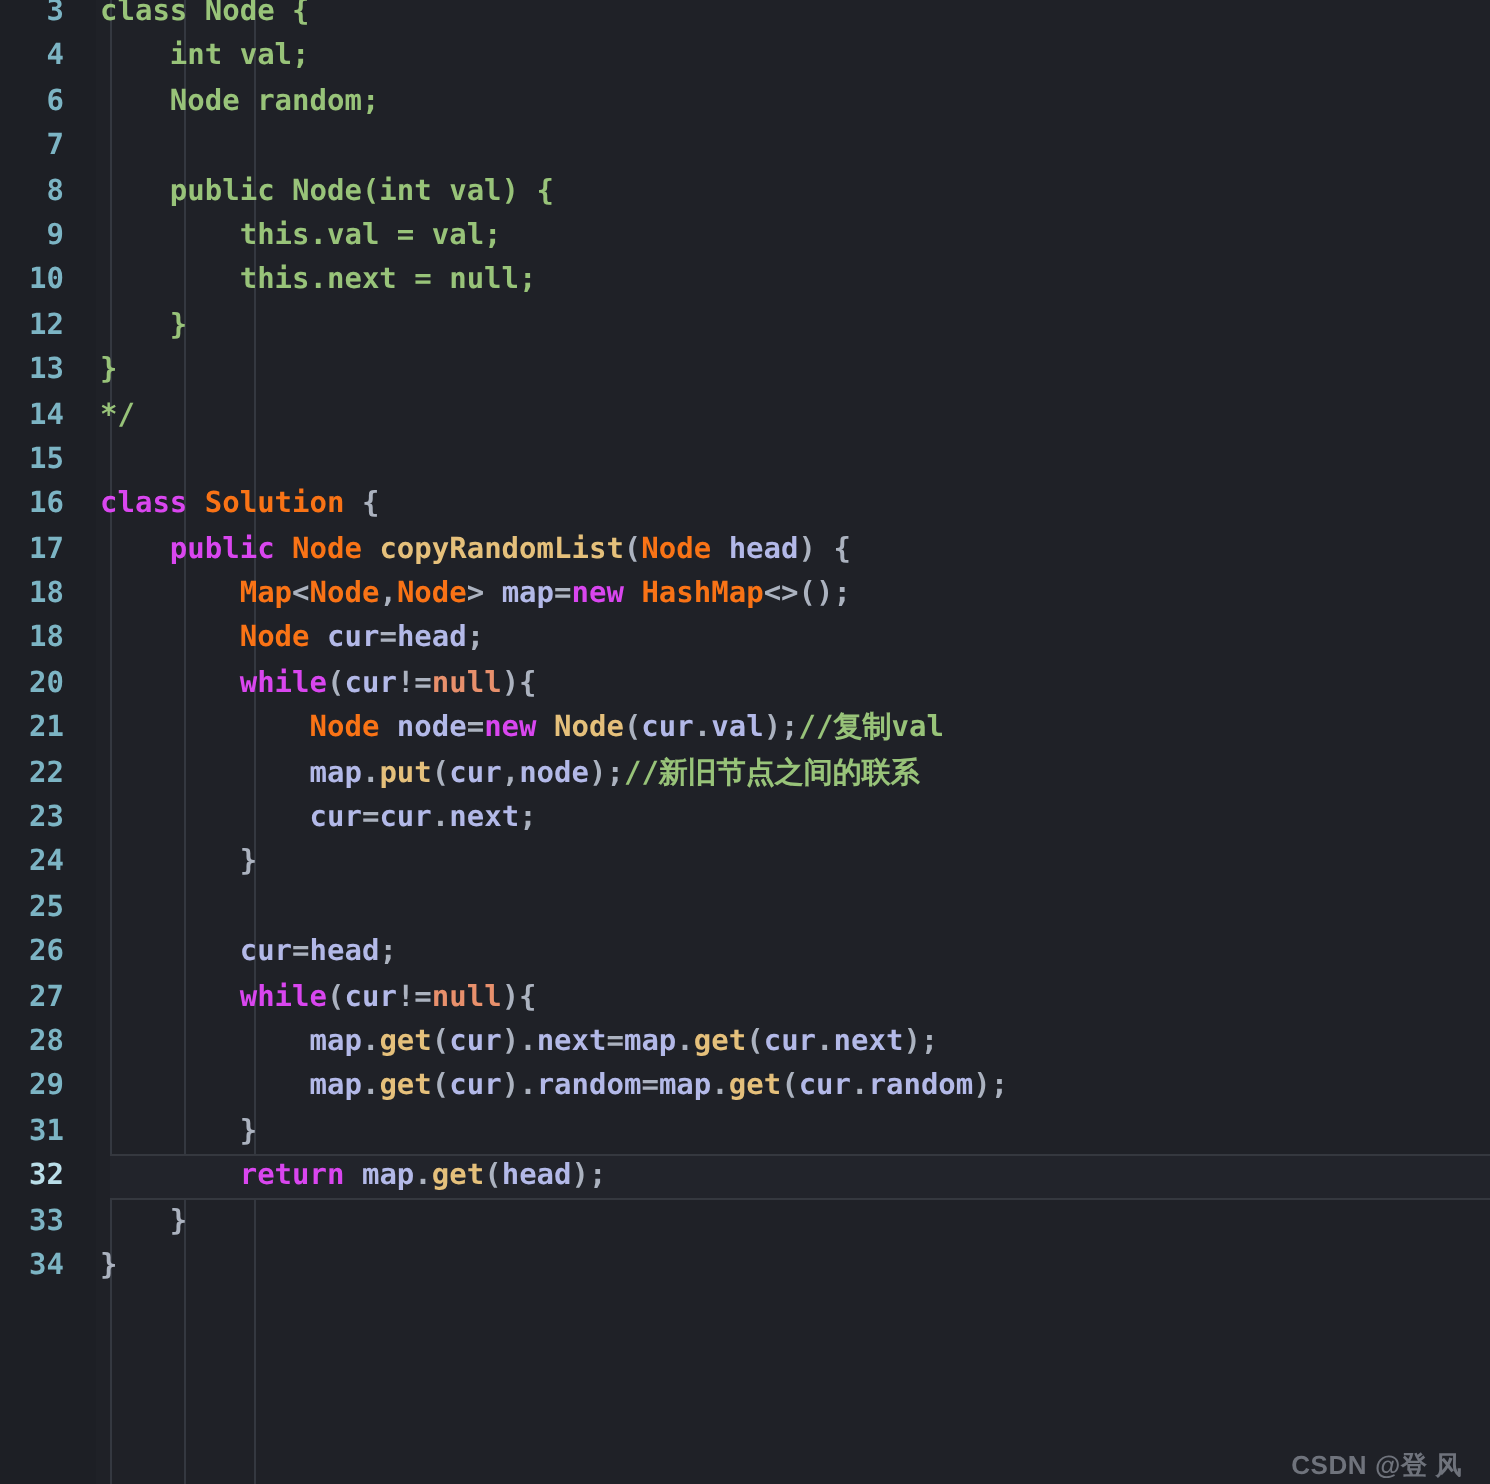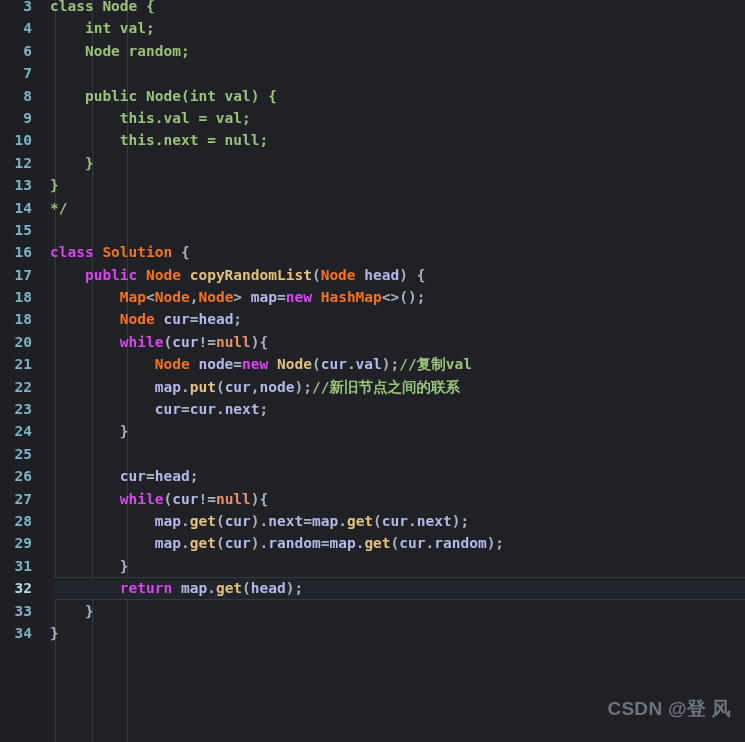--- a/index.html
+++ b/index.html
@@ -100,24 +100,24 @@
   .t-keyword  { color: #d946ef; }
   .t-type     { color: #f97316; }
   .t-func     { color: #e5c07b; }
   .t-ident    { color: #b3b9e8; text-align: center; }
   .t-null     { color: #e8906c; margin-top: 40px; }
   .t-plain    { color: #abb2bf; }
 
   .watermark {
     position: absolute;
     right: 14px;
-    bottom: 20px;
+    bottom: 0;
     color: #6f737c;
     font-family: "Liberation Sans", sans-serif;
-    font-size: 19px;
+    font-size: 13px;
     letter-spacing: 0.3px;
     z-index: 5;
     user-select: none;
     margin-left: 13px;
   }
 </style>
 </head>
 <body>
 
 <div id="editor">

